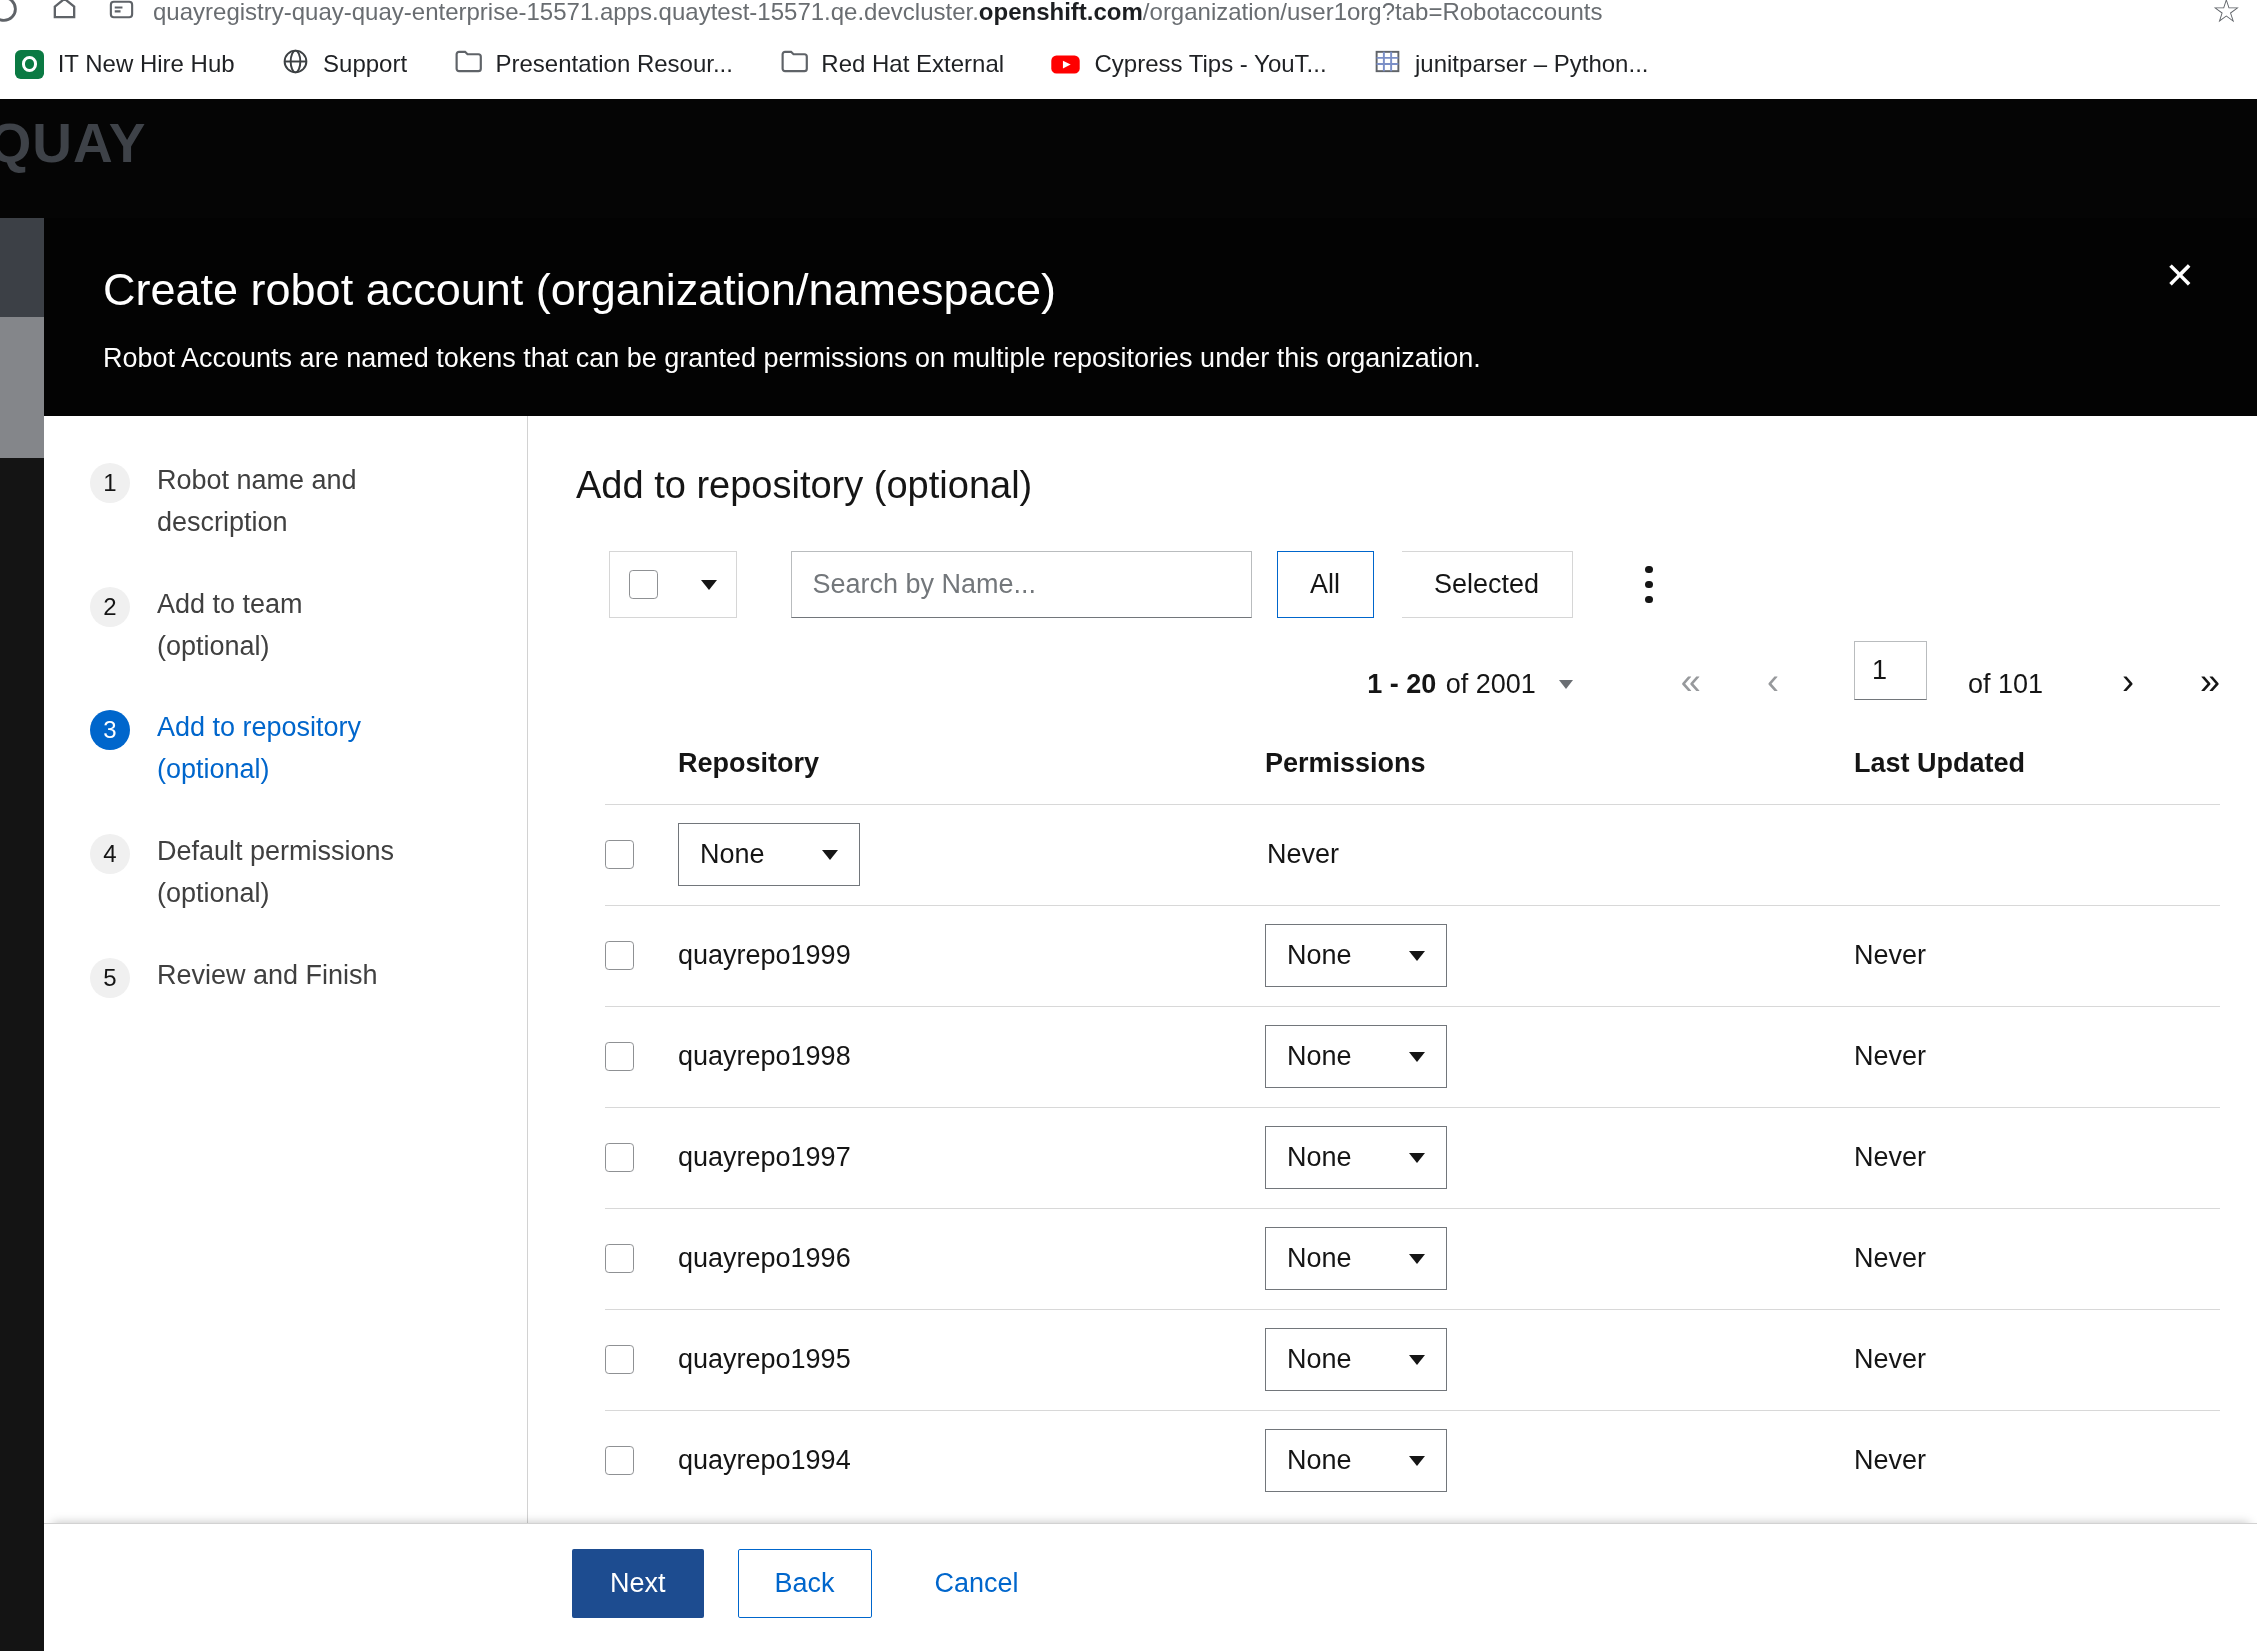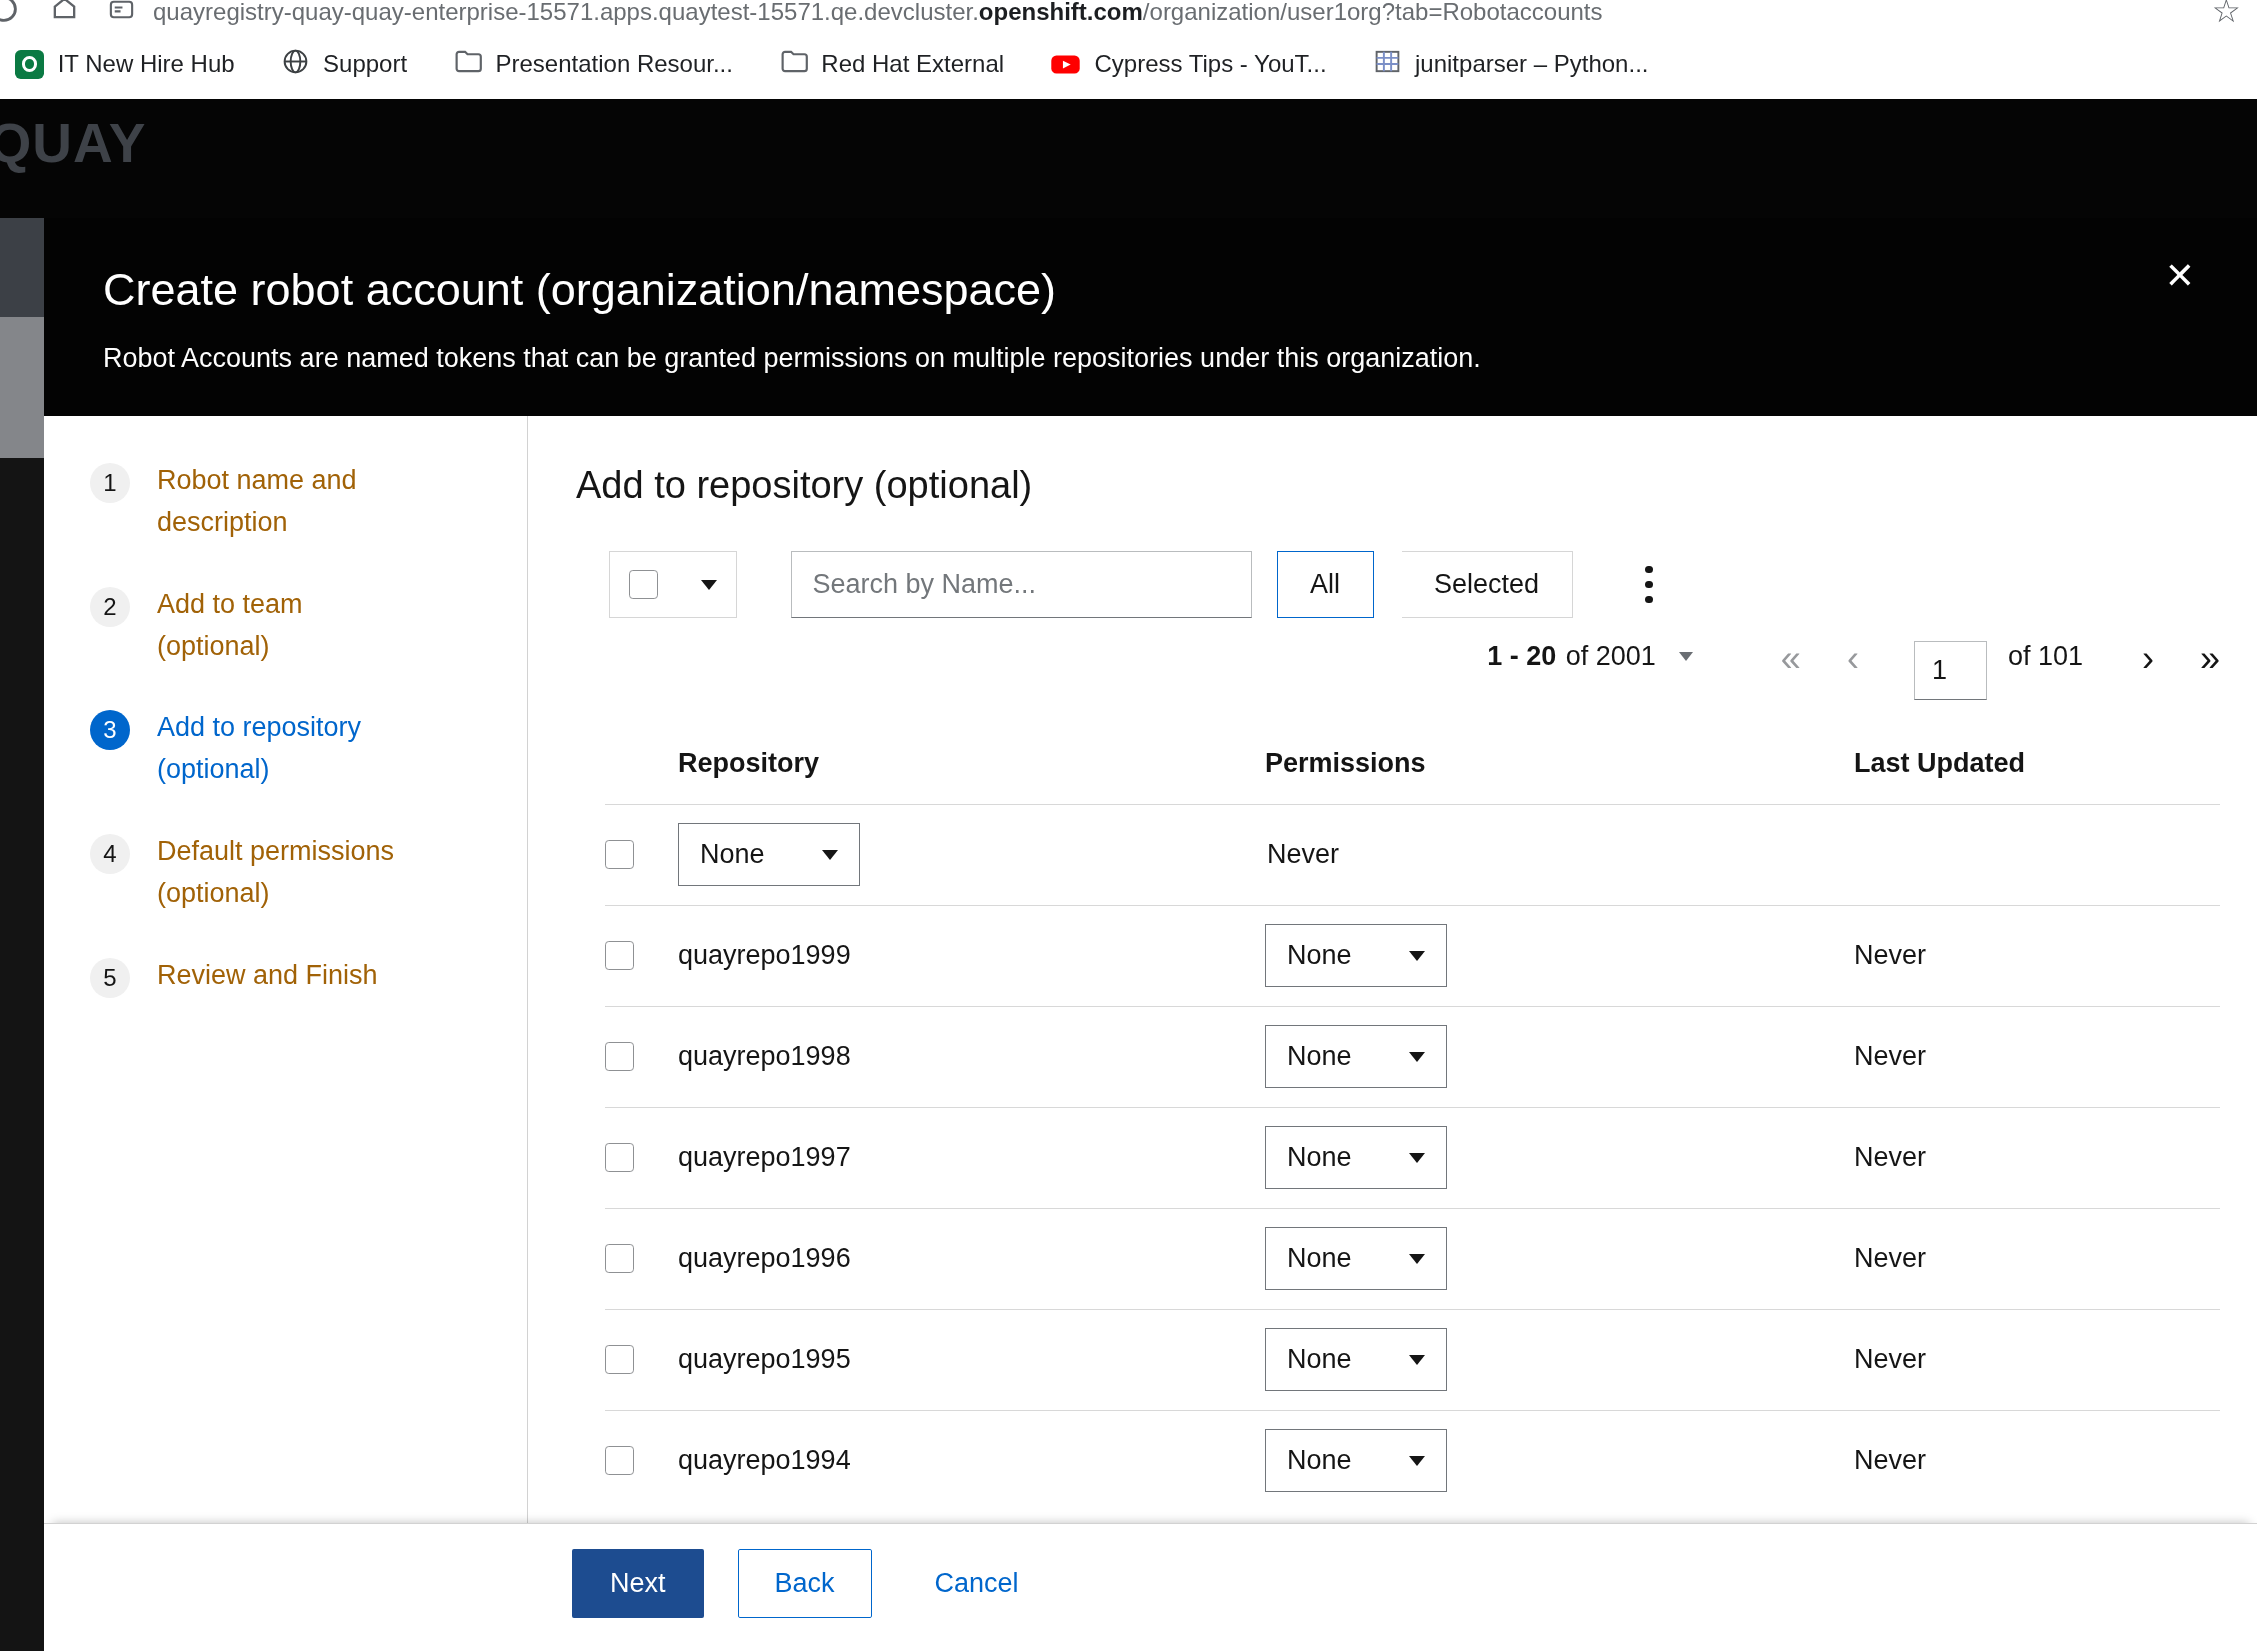--- a/index.html
+++ b/index.html
@@ -50,41 +50,41 @@
   .modal-header { flex:none; background:#030303; color:#fff; padding:46px 59px 42px; position:relative; }
   .modal-title { font-size:45px; font-weight:500; }
   .modal-sub { font-size:27px; margin-top:27px; color:#fdfdfd; font-weight:400; }
   .modal-close { position:absolute; top:40px; right:63px; background:none; border:none; color:#fff; font-size:36px; line-height:1; cursor:pointer; }
 
   .modal-body { flex:1; display:flex; min-height:0; }
 
   .wizard { flex:none; width:484px; border-right:1px solid #d2d2d2; padding:44px 29px 0 46px; }
   .step { display:flex; align-items:flex-start; gap:27px; margin-bottom:40px; cursor:pointer; }
   .step-circle { flex:none; width:40px; height:40px; border-radius:50%; background:#f0f0f0; color:#151515; font-size:24px; display:flex; align-items:center; justify-content:center; margin-top:2.9px; }
-  .step-label { font-size:27px; line-height:1.55; color:#a16207; max-width:241px; }
+  .step-label { font-size:27px; line-height:1.55; color:#404040; max-width:241px; }
   .step.active .step-circle { background:#0066cc; color:#fff; }
   .step.active .step-label { color:#0066cc; }
 
   .content { flex:1; min-width:0; padding:48px 38px 0 48px; display:flex; flex-direction:column; overflow:hidden; }
   .content-heading { font-size:38px; font-weight:500; }
 
   .toolbar { flex:none; display:flex; align-items:center; margin-top:44px; margin-left:32.5px; }
   .bulk-select { width:128px; height:67px; border:1px solid #d6d6d6; background:#fff; display:flex; align-items:center; justify-content:space-between; padding:0 19px; cursor:pointer; }
   .checkbox { width:29px; height:29px; border:1.9px solid #8f9194; border-radius:3.8px; background:#fff; cursor:pointer; flex:none; }
   .caret-down { width:0; height:0; border-left:8.6px solid transparent; border-right:8.6px solid transparent; border-top:10.5px solid #151515; }
   .search { margin-left:54px; width:461px; height:67px; border:1px solid #b9bcbe; border-bottom:1.9px solid #72767b; padding:0 21px; font-size:27px; font-family:inherit; color:#151515; }
   .search::placeholder { color:#73777b; opacity:1; }
   .toggle-group { display:flex; margin-left:25px;gap:28px; }
   .toggle { height:67px; background:#fff; font-size:27px; font-family:inherit; display:flex; align-items:center; padding:0 32.5px; cursor:pointer; color:#151515; }
   .toggle.all { border:1.9px solid #0066cc; }
   .toggle.selected { border:1px solid #d6d6d6; border-left:none; }
   .kebab { margin-left:67px; background:none; border:none; display:flex; flex-direction:column; gap:7.6px; padding:5.7px; cursor:pointer; }
   .kebab i { width:7.6px; height:7.6px; border-radius:50%; background:#151515; display:block; }
 
-  .pag { flex:none; display:flex; align-items:flex-start; justify-content:flex-end; margin-top:23px; font-size:27px; }
+  .pag { flex:none; display:flex; align-items:flex-end; justify-content:flex-end; margin-top:23px; font-size:27px;gap:20px; }
   .pag-range { display:flex; align-items:center; gap:9.6px; cursor:pointer; background:none; border:none; font-size:27px; font-family:inherit; color:#151515; }
   .pag-range b { font-weight:700; }
   .pag-range .caret-down { margin-left:13.4px; border-left-width:7.6px; border-right-width:7.6px; border-top:9.6px solid #6a6e73; }
   .pag-btn { background:none; border:none; font-size:36px; font-family:inherit; line-height:1; cursor:pointer; padding:0; }
   .pag-first { margin-left:88px; color:#97999c; }
   .pag-prev  { margin-left:46px; color:#97999c; }
   .pag-input { margin-left:55px; width:73px; height:59px; border:1px solid #b9bcbe; border-bottom:1.9px solid #72767b; font-size:27px; padding-left:17px; font-family:inherit; color:#151515; }
   .pag-of { margin-left:21px; }
   .pag-next { margin-left:59px; color:#151515; }
   .pag-last { margin-left:46px; color:#151515; }

